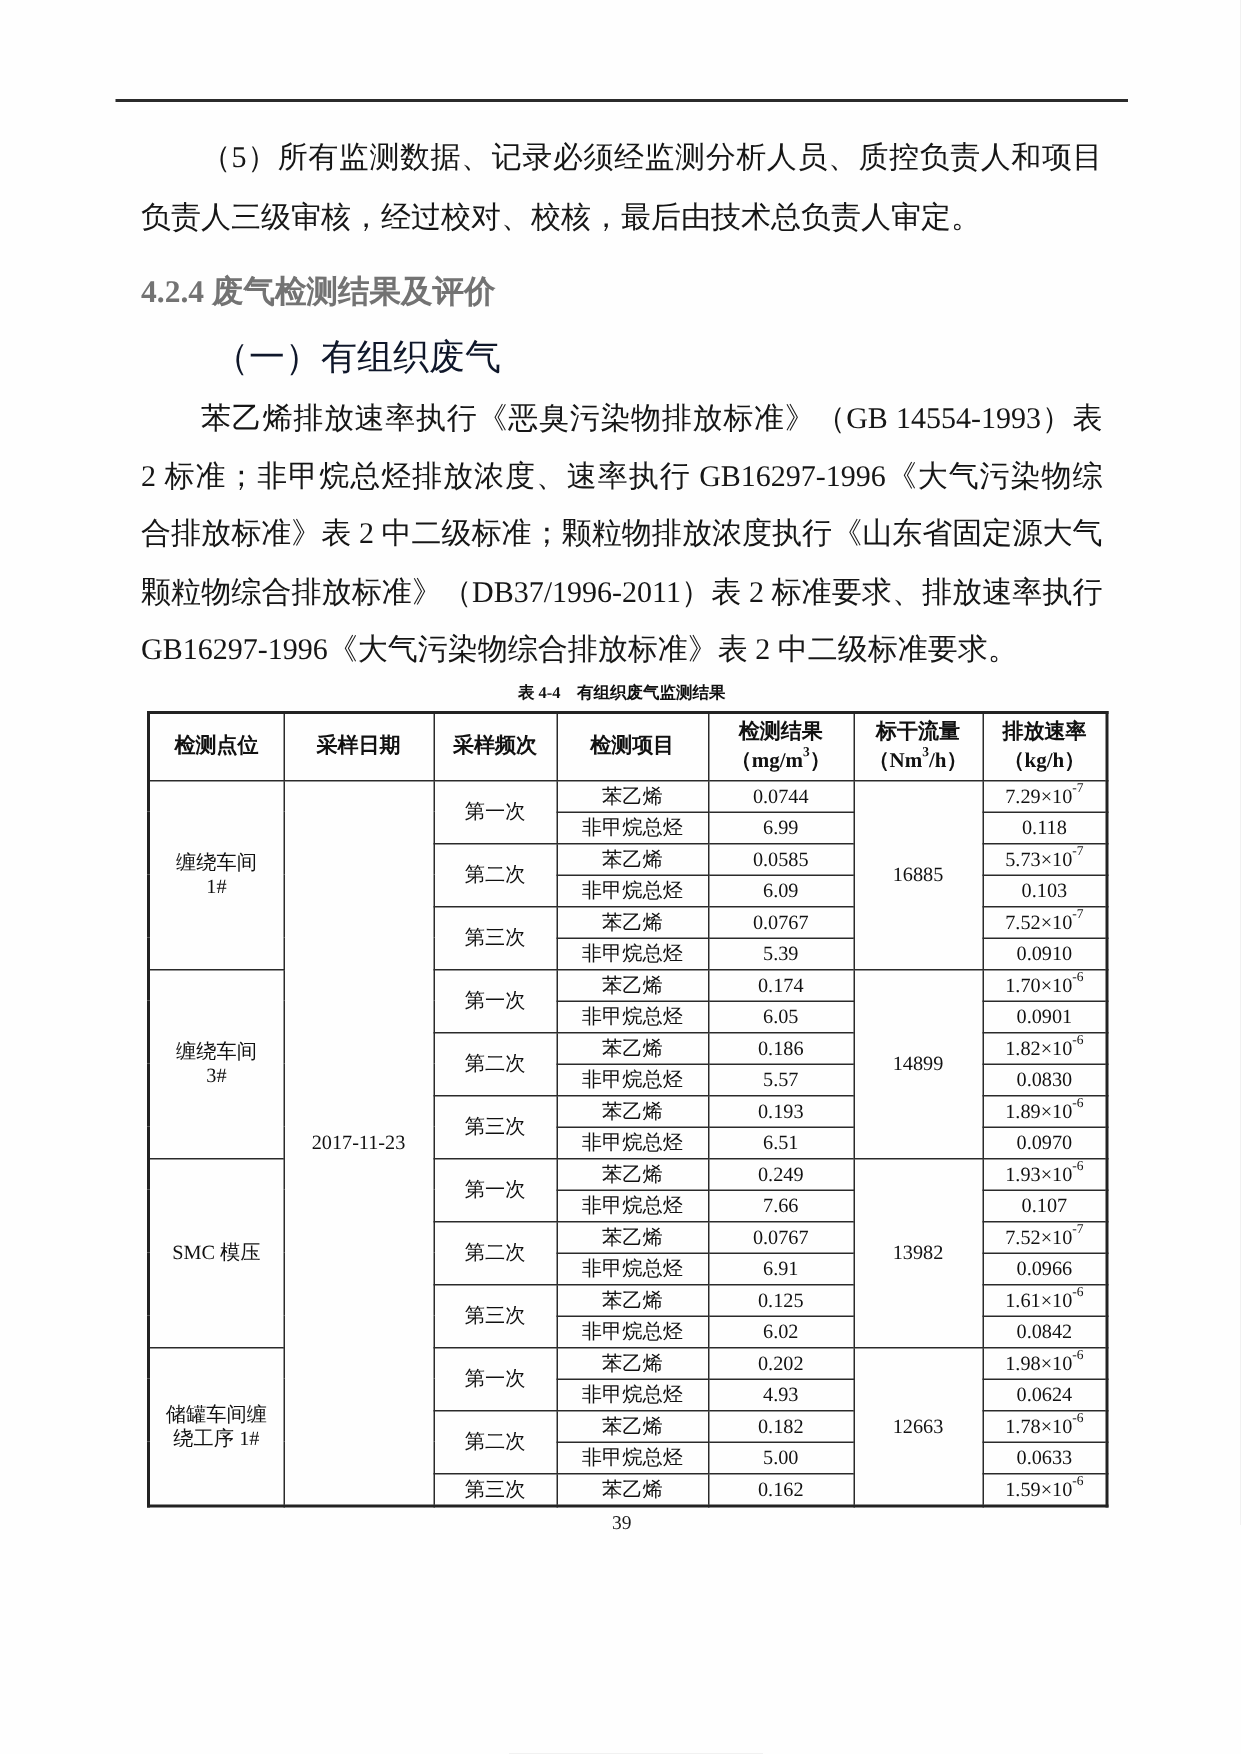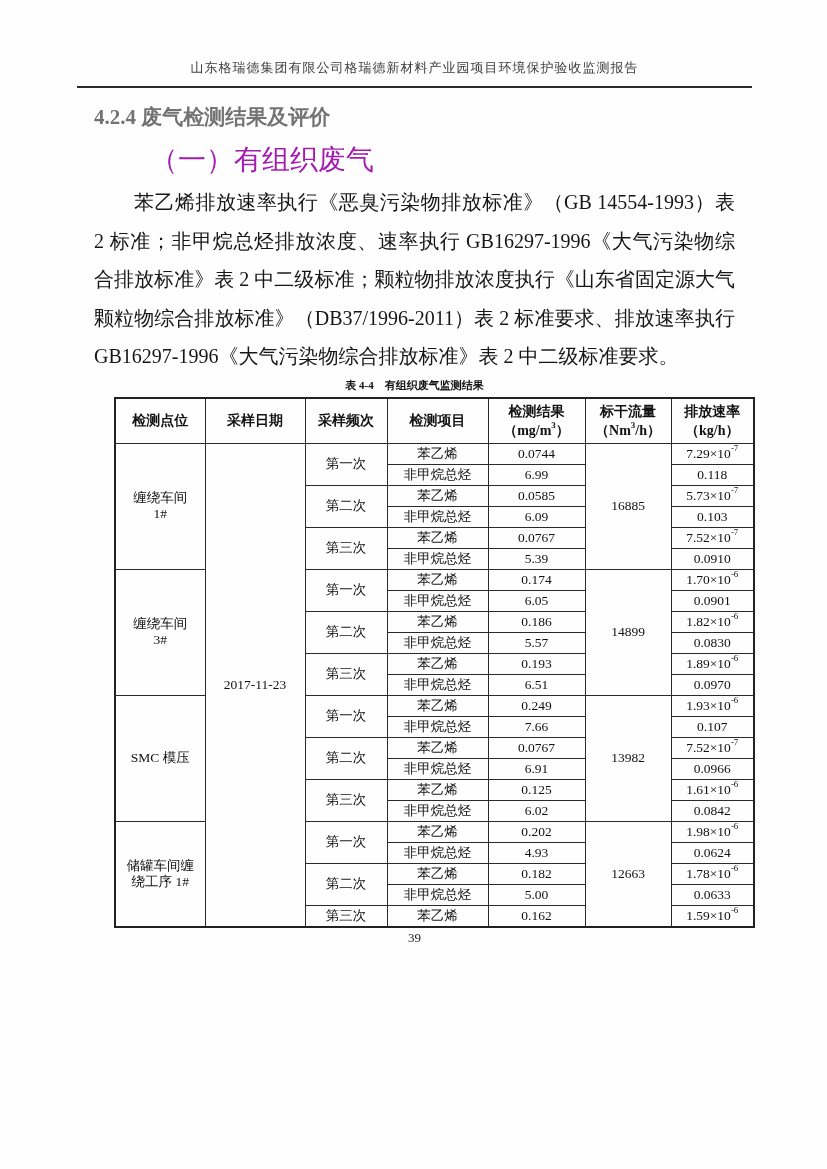--- a/index.html
+++ b/index.html
@@ -37,42 +37,41 @@
   .para-first{margin-top:17px;}
   .section-heading{
     margin:16px 0 0 0;
     font-size:21px;
     line-height:26px;
     font-weight:bold;
     color:#737373;
   }
   .sub-heading{
     margin:12px 0 0 0;
-    font-size:28px;
+    font-size:24px;
     line-height:40px;
     text-indent:2em;
-    color:#a21caf;
-    font-family:Liberation Mono, monospace;
+    color:#0f172a;
   }
   .para-standards{line-height:38.5px;margin-top:1px;}
   .para-ref{line-height:38px;}
   .table-caption{
     margin-top:0;
     text-align:center;
     font-size:11px;
     line-height:18px;
     font-weight:bold;
     color:#111;
     margin-bottom:3px;
   }
   table.emissions{
     border-collapse:collapse;
     table-layout:fixed;
     width:639px;
-    margin-left:20px;
+    margin-left:4px;
     border:2px solid #222;
     font-size:13.5px;
     color:#111;
   }
   table.emissions th,
   table.emissions td{
     border:1px solid #2a2a2a;
     text-align:center;
     vertical-align:middle;
     padding:0 1px;
@@ -104,23 +103,23 @@
     font-size:13.5px;
     line-height:18px;
     color:#2e2e2e;
   }
 </style>
 </head>
 <body>
 
 <div class="page">
 
-  <div class="running-header-title">山东格瑞德集团有限公司格瑞德新材料产业园项目环境保护验收监测报告</div>
   <div class="header-rule"></div>
 
+  <p class="body-para para-first">（5）所有监测数据、记录必须经监测分析人员、质控负责人和项目负责人三级审核，经过校对、校核，最后由技术总负责人审定。</p>
 
 
   <h2 class="section-heading">4.2.4 废气检测结果及评价</h2>
 
   <p class="sub-heading">（一）有组织废气</p>
 
   <p class="body-para para-standards">苯乙烯排放速率执行《恶臭污染物排放标准》（GB 14554-1993）表 2 标准；非甲烷总烃排放浓度、速率执行 GB16297-1996《大气污染物综合排放标准》表 2 中二级标准；颗粒物排放浓度执行《山东省固定源大气颗粒物综合排放标准》（DB37/1996-2011）表 2 标准要求、排放速率执行 GB16297-1996《大气污染物综合排放标准》表 2 中二级标准要求。</p>
 
 
   <div class="table-caption">表 4-4　有组织废气监测结果</div>

